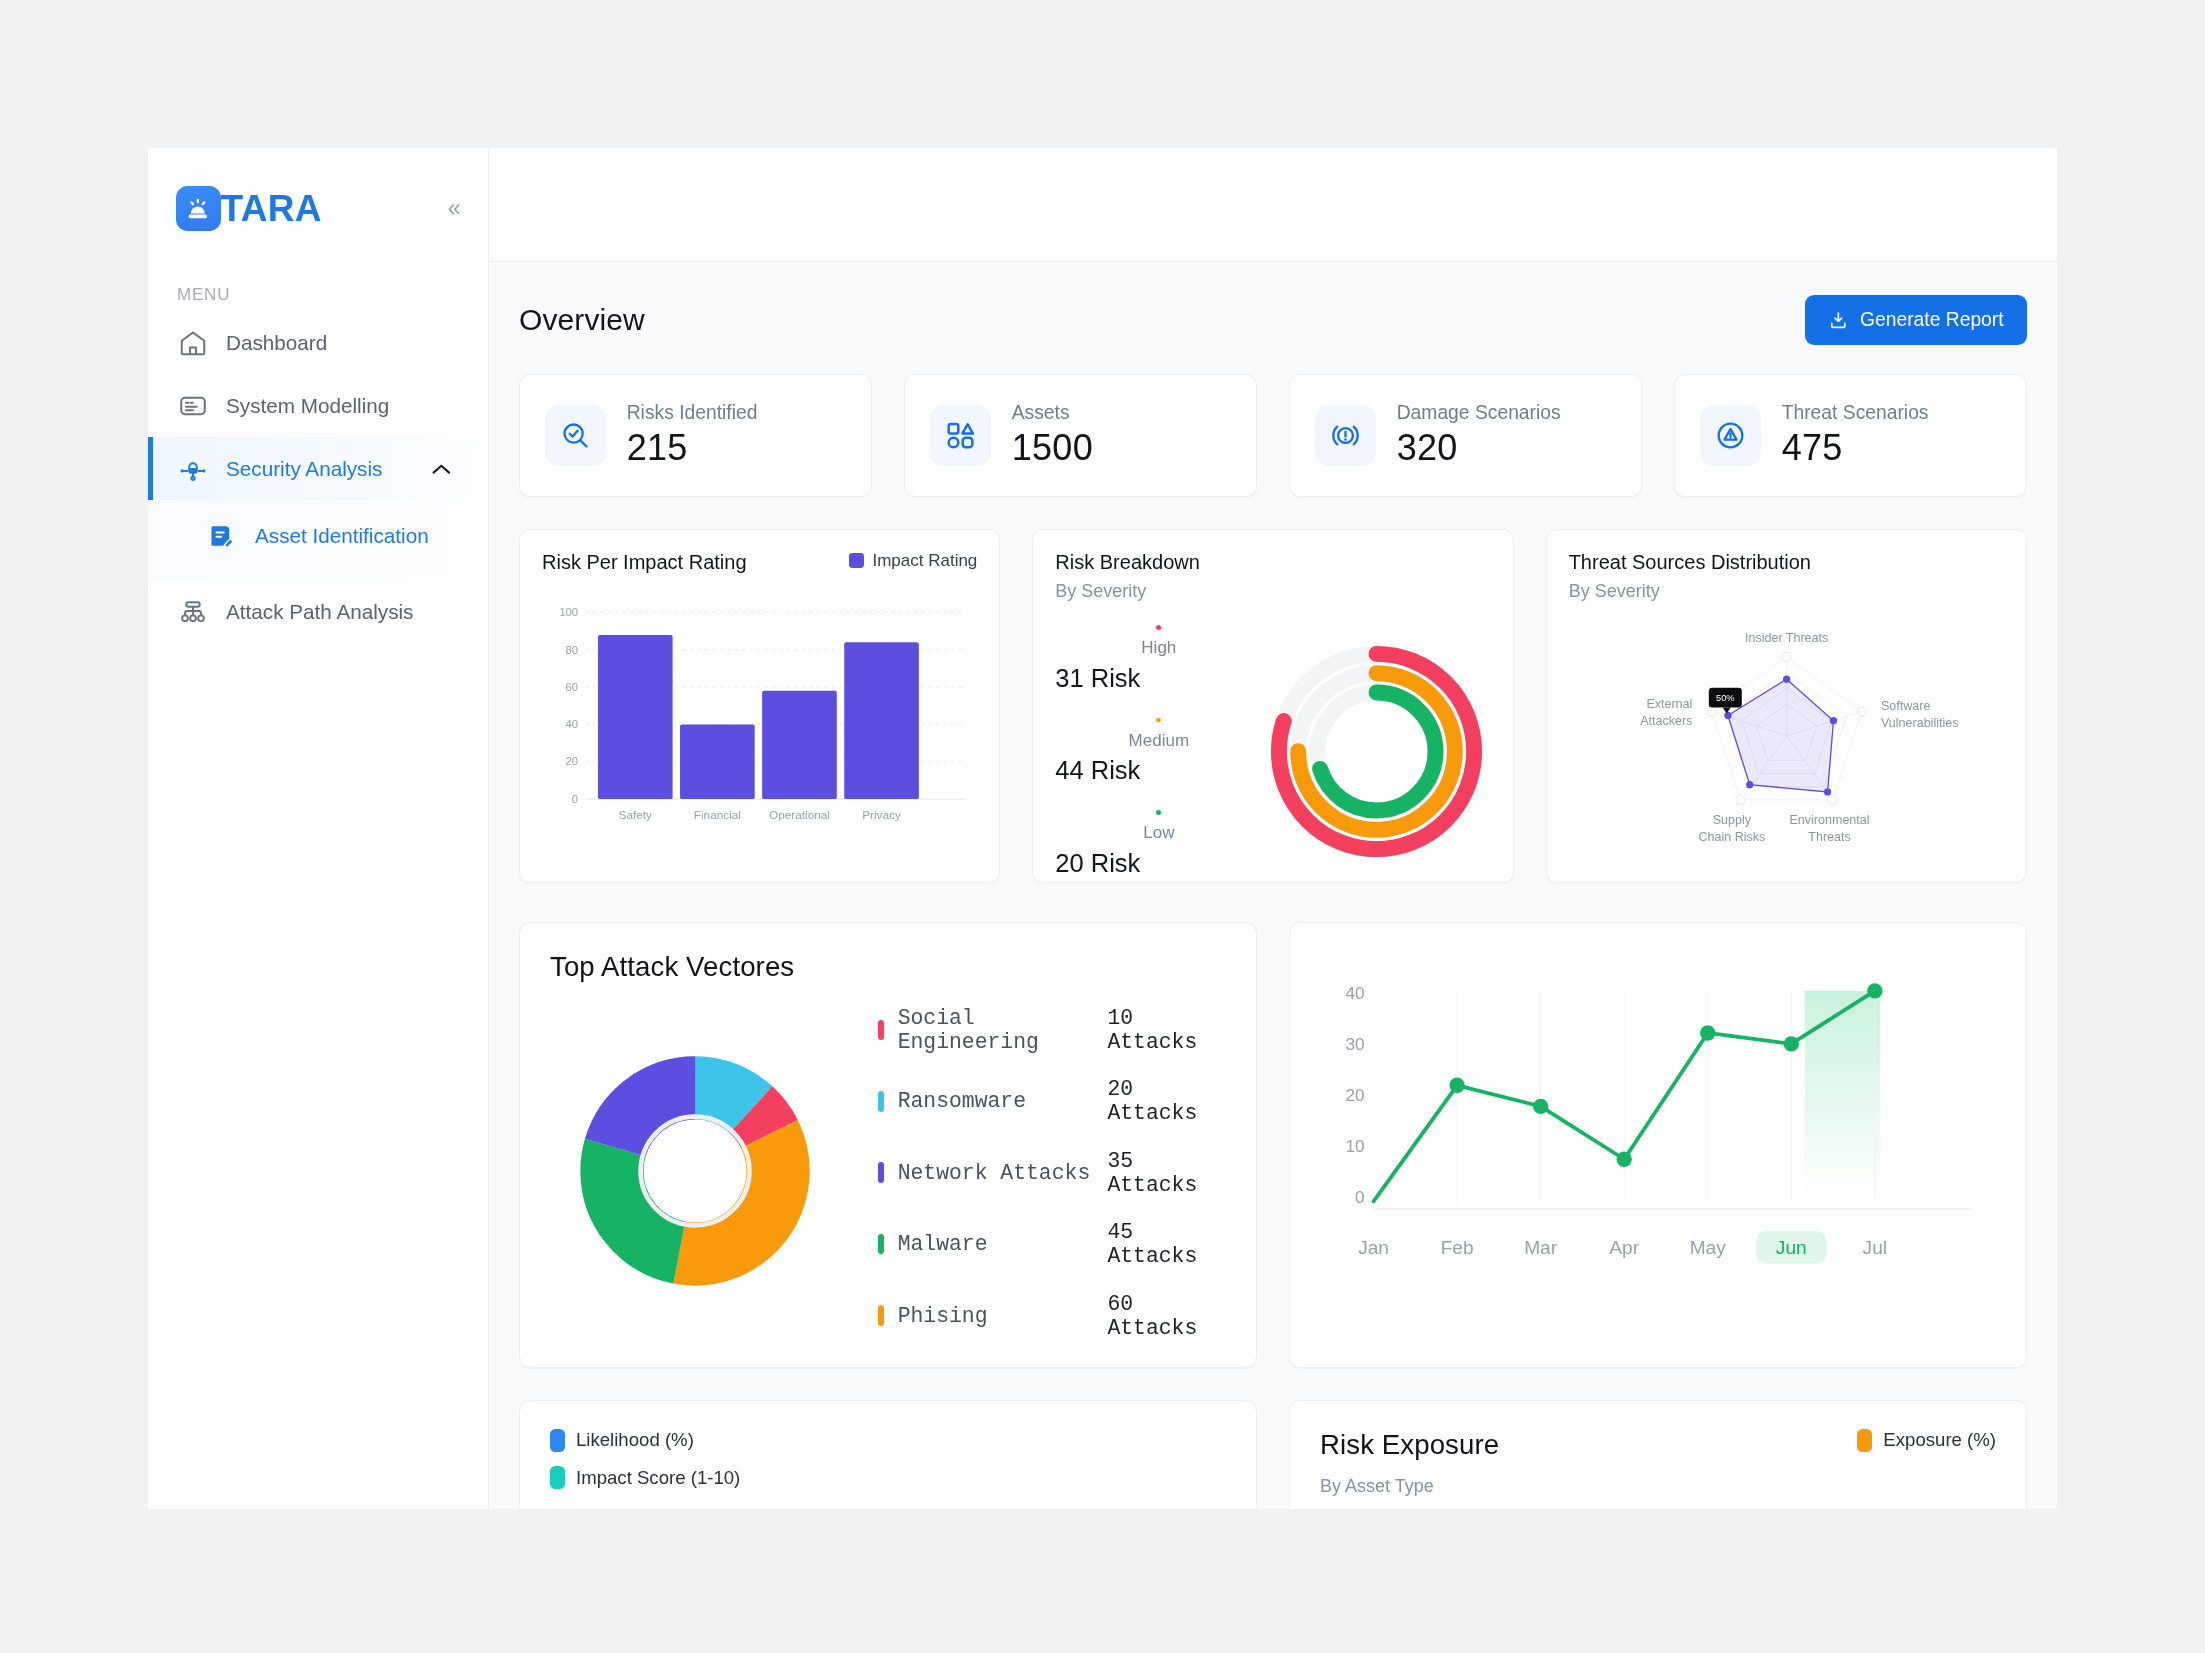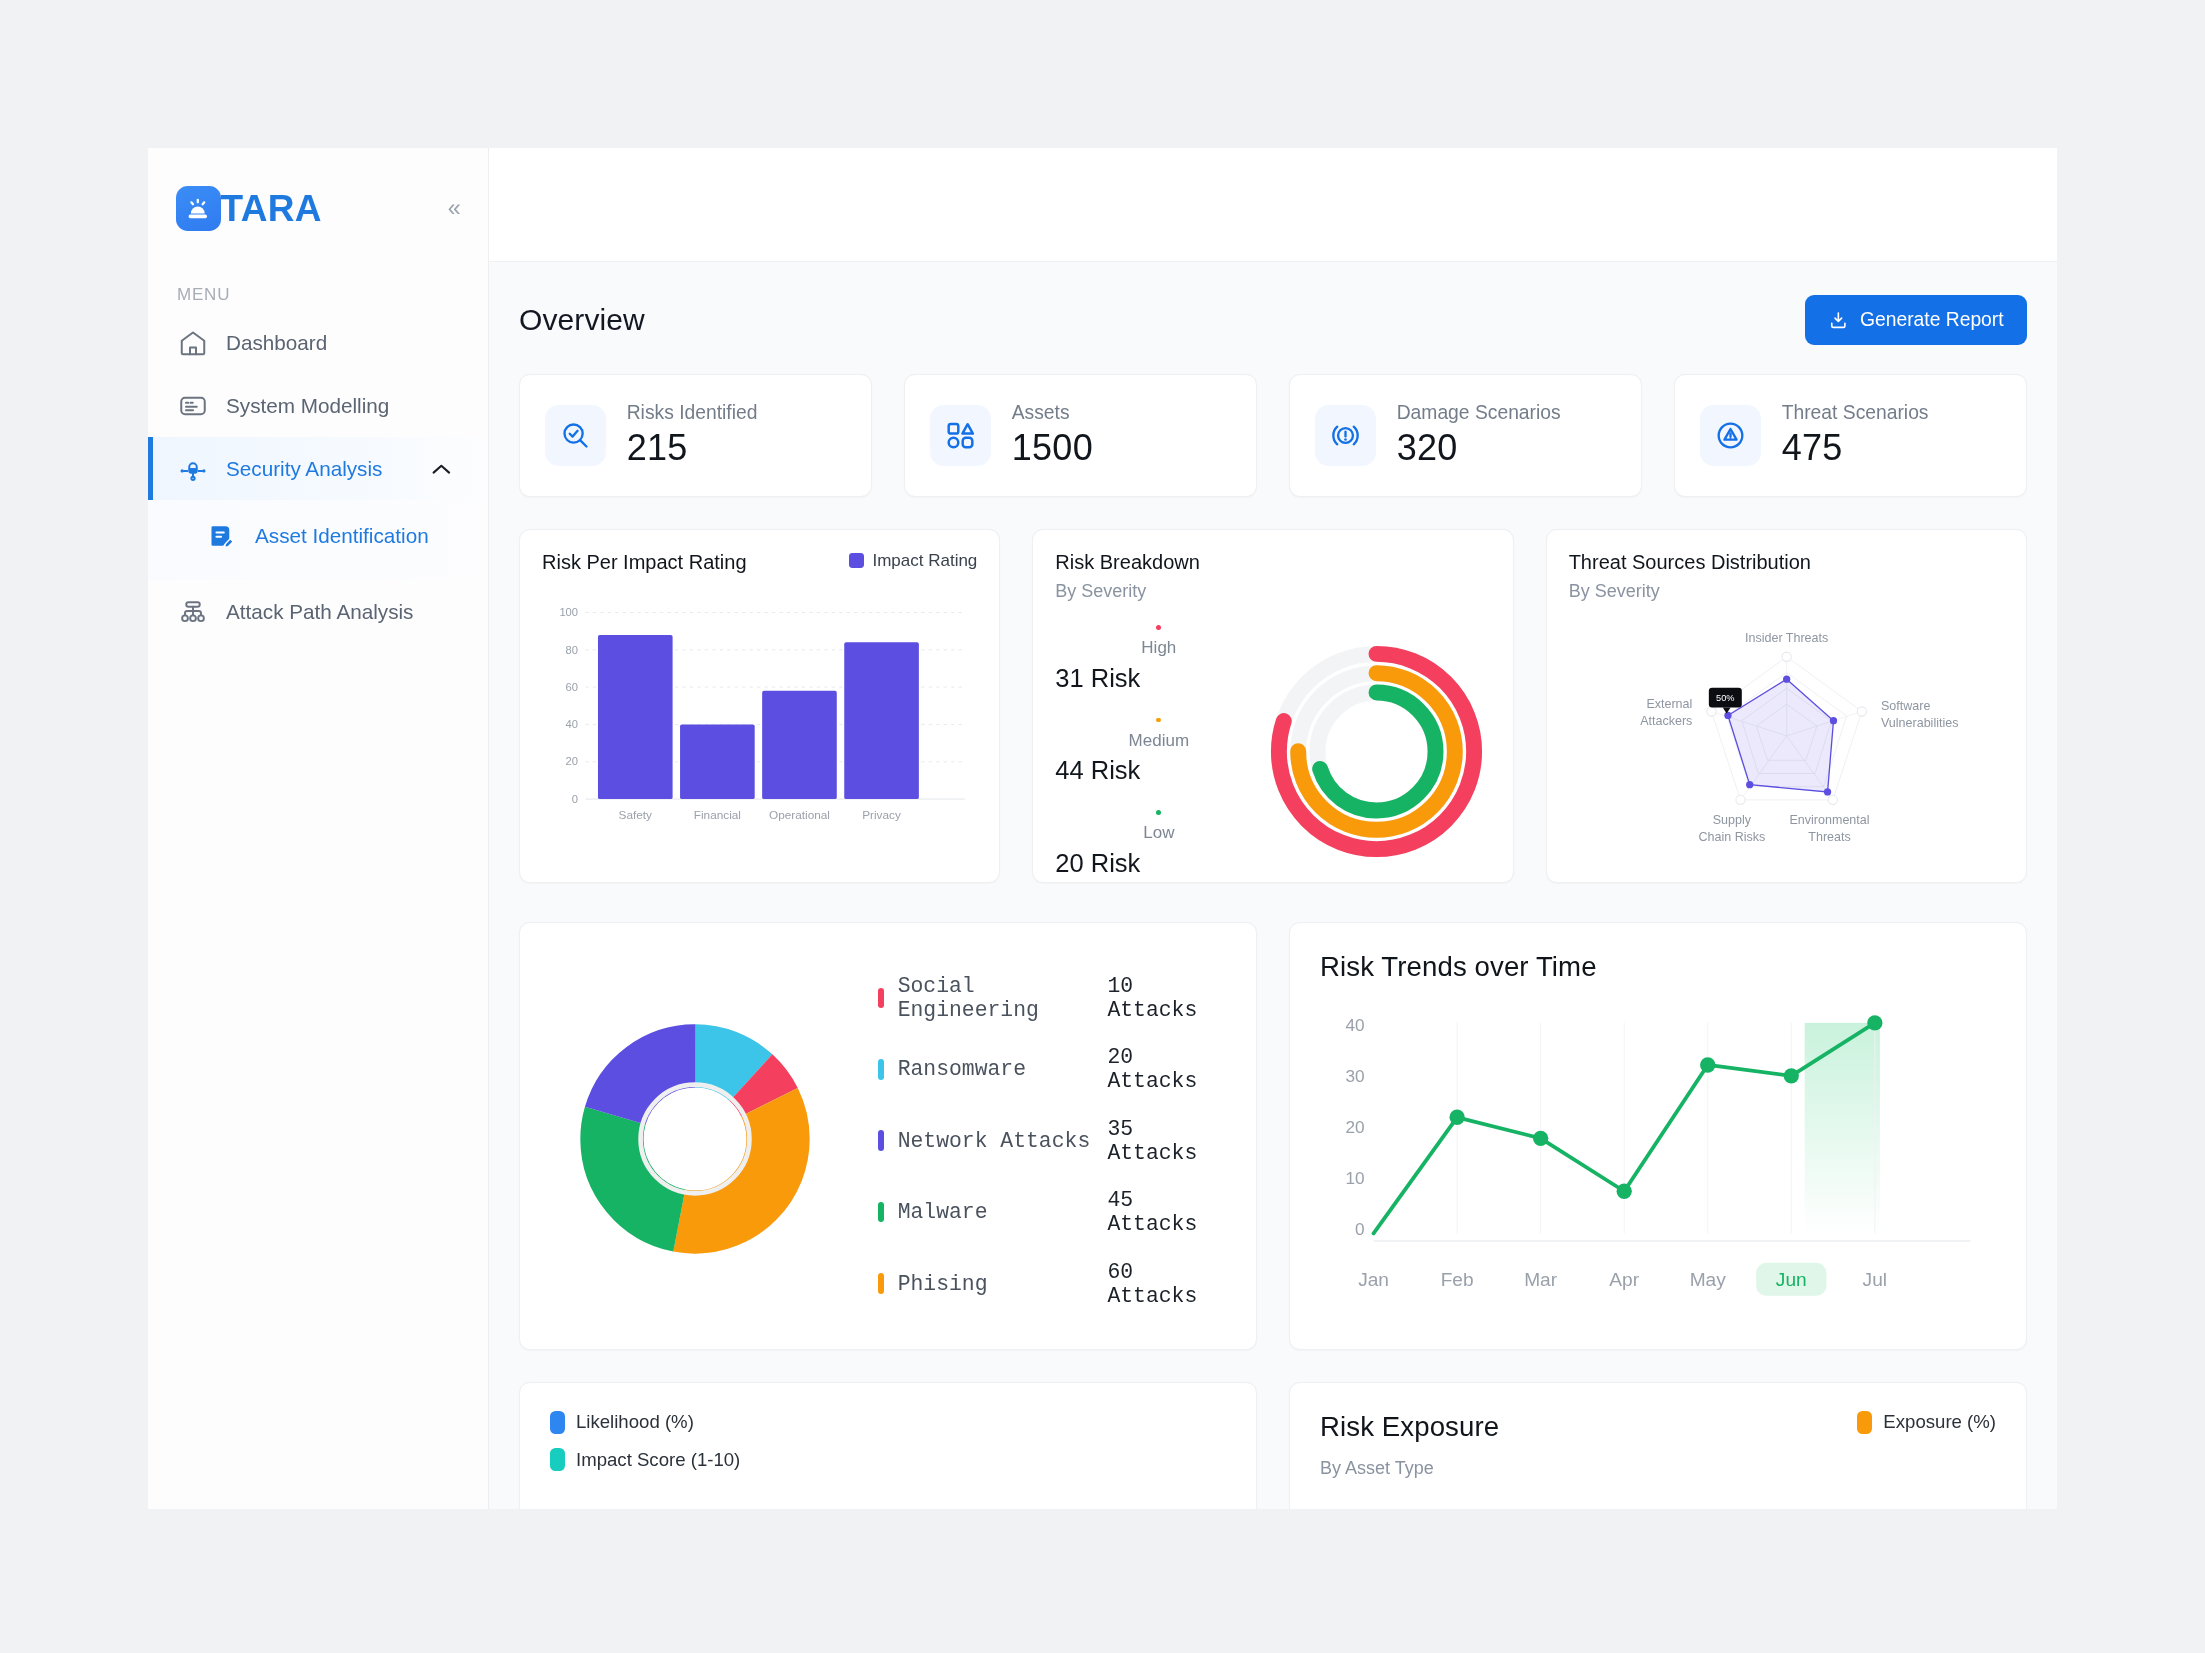--- a/index.html
+++ b/index.html
@@ -481,20 +481,21 @@
               <text x="247" y="328" text-anchor="middle">Supply</text>
               <text x="247" y="354" text-anchor="middle">Chain Risks</text>
             </g>
           </svg>
         </div>
       </div>
 
       <div class="big-row">
 
         <div class="panel big-panel">
+          <div class="panel-title-lg">Top Attack Vectores</div>
           <div class="vec-body">
             <div class="vec-chart">
               <svg width="234" height="234" viewBox="0 0 200 200">
                 <g transform="rotate(-90 100 100)">
                   <circle cx="100" cy="100" r="71" fill="none" stroke="#eff0f1" stroke-width="54"></circle>
 
                   <circle cx="100" cy="100" r="71" fill="none" stroke="#3cc5e8" stroke-width="54" stroke-dasharray="52.5 393.6" stroke-dashoffset="0"></circle>
                   <circle cx="100" cy="100" r="71" fill="none" stroke="#f43f5e" stroke-width="54" stroke-dasharray="26.2 419.9" stroke-dashoffset="-52.5"></circle>
                   <circle cx="100" cy="100" r="71" fill="none" stroke="#f99a0b" stroke-width="54" stroke-dasharray="157.5 288.6" stroke-dashoffset="-78.7"></circle>
                   <circle cx="100" cy="100" r="71" fill="none" stroke="#16b364" stroke-width="54" stroke-dasharray="118.1 328" stroke-dashoffset="-236.2"></circle>
@@ -527,21 +528,20 @@
               <div class="vec-row">
                 <span class="vec-swatch" style="background:#f99a0b"></span>
                 <span class="vec-name">Phising</span>
                 <span class="vec-count">60 Attacks</span>
               </div>
             </div>
           </div>
         </div>
 
         <div class="panel big-panel">
-          <div class="panel-title-lg">Risk Trends over Time</div>
           <div class="trend-body">
             <svg width="100%" height="324" viewBox="0 0 1060 470">
 
               <rect x="760" y="20" width="118" height="330" fill="url(#junGrad)"></rect>
               <defs>
                 <linearGradient id="junGrad" x1="0" y1="0" x2="0" y2="1">
                   <stop offset="0%" stop-color="#c9f2dc"></stop>
                   <stop offset="100%" stop-color="#ffffff"></stop>
                 </linearGradient>
               </defs>

